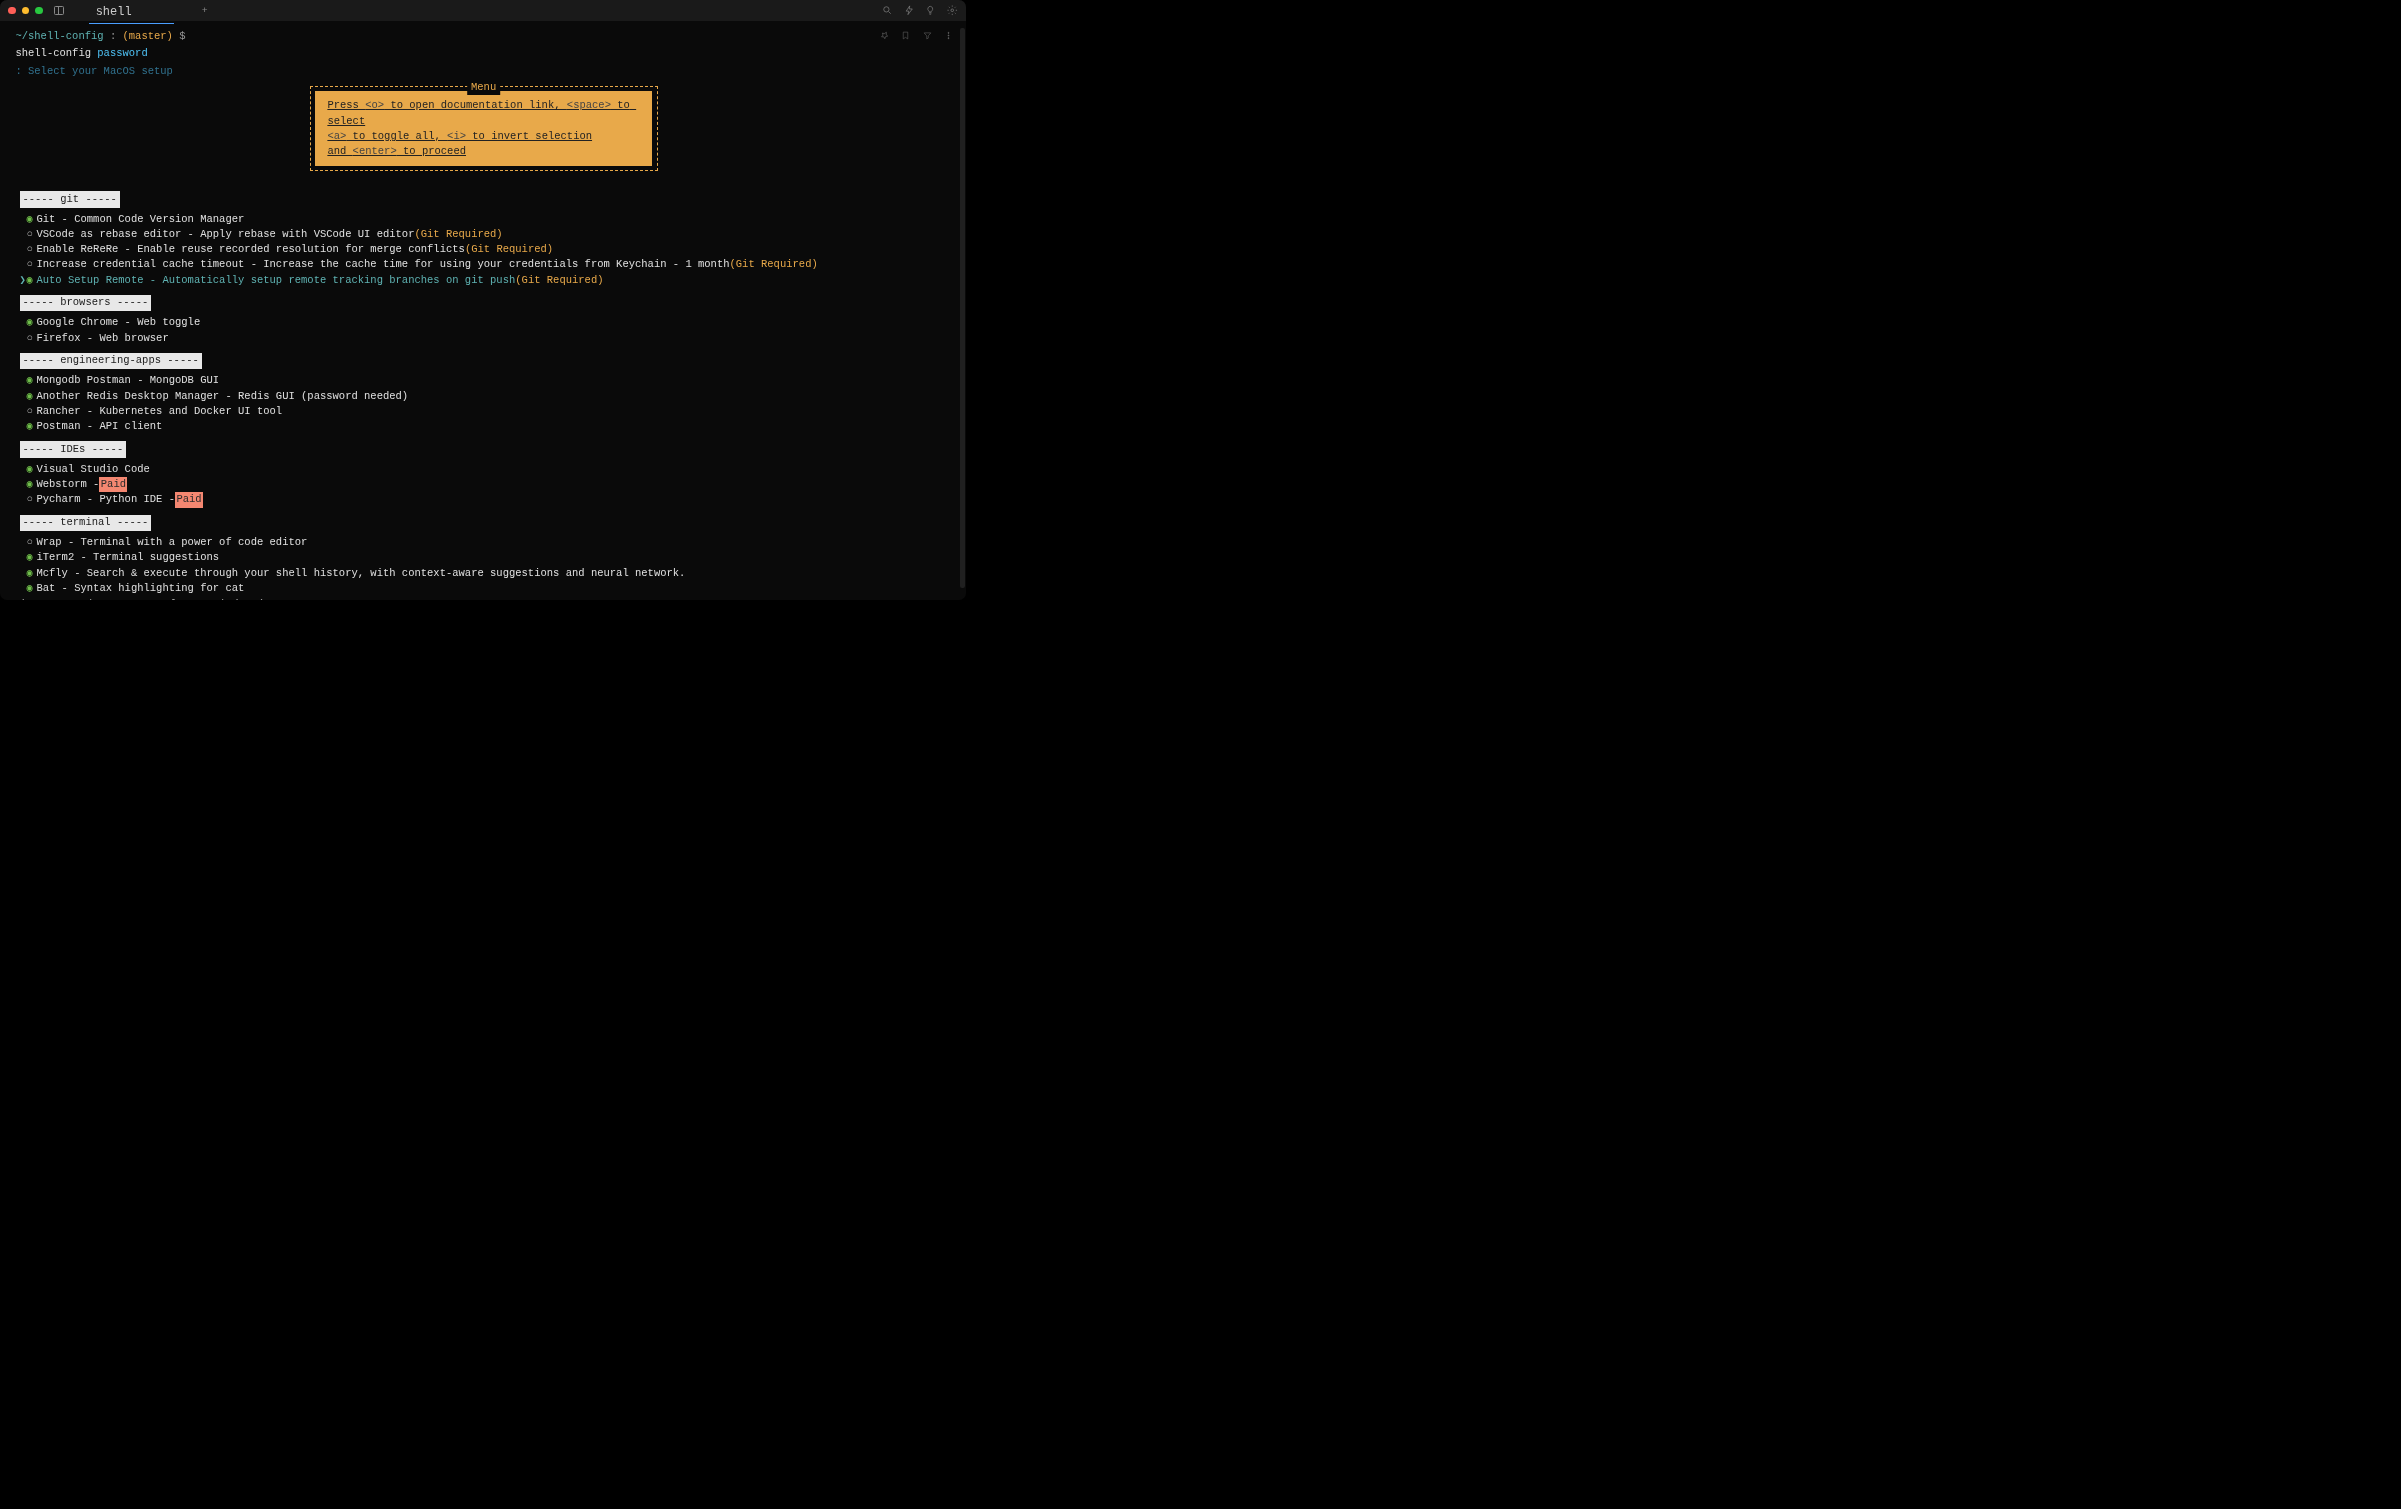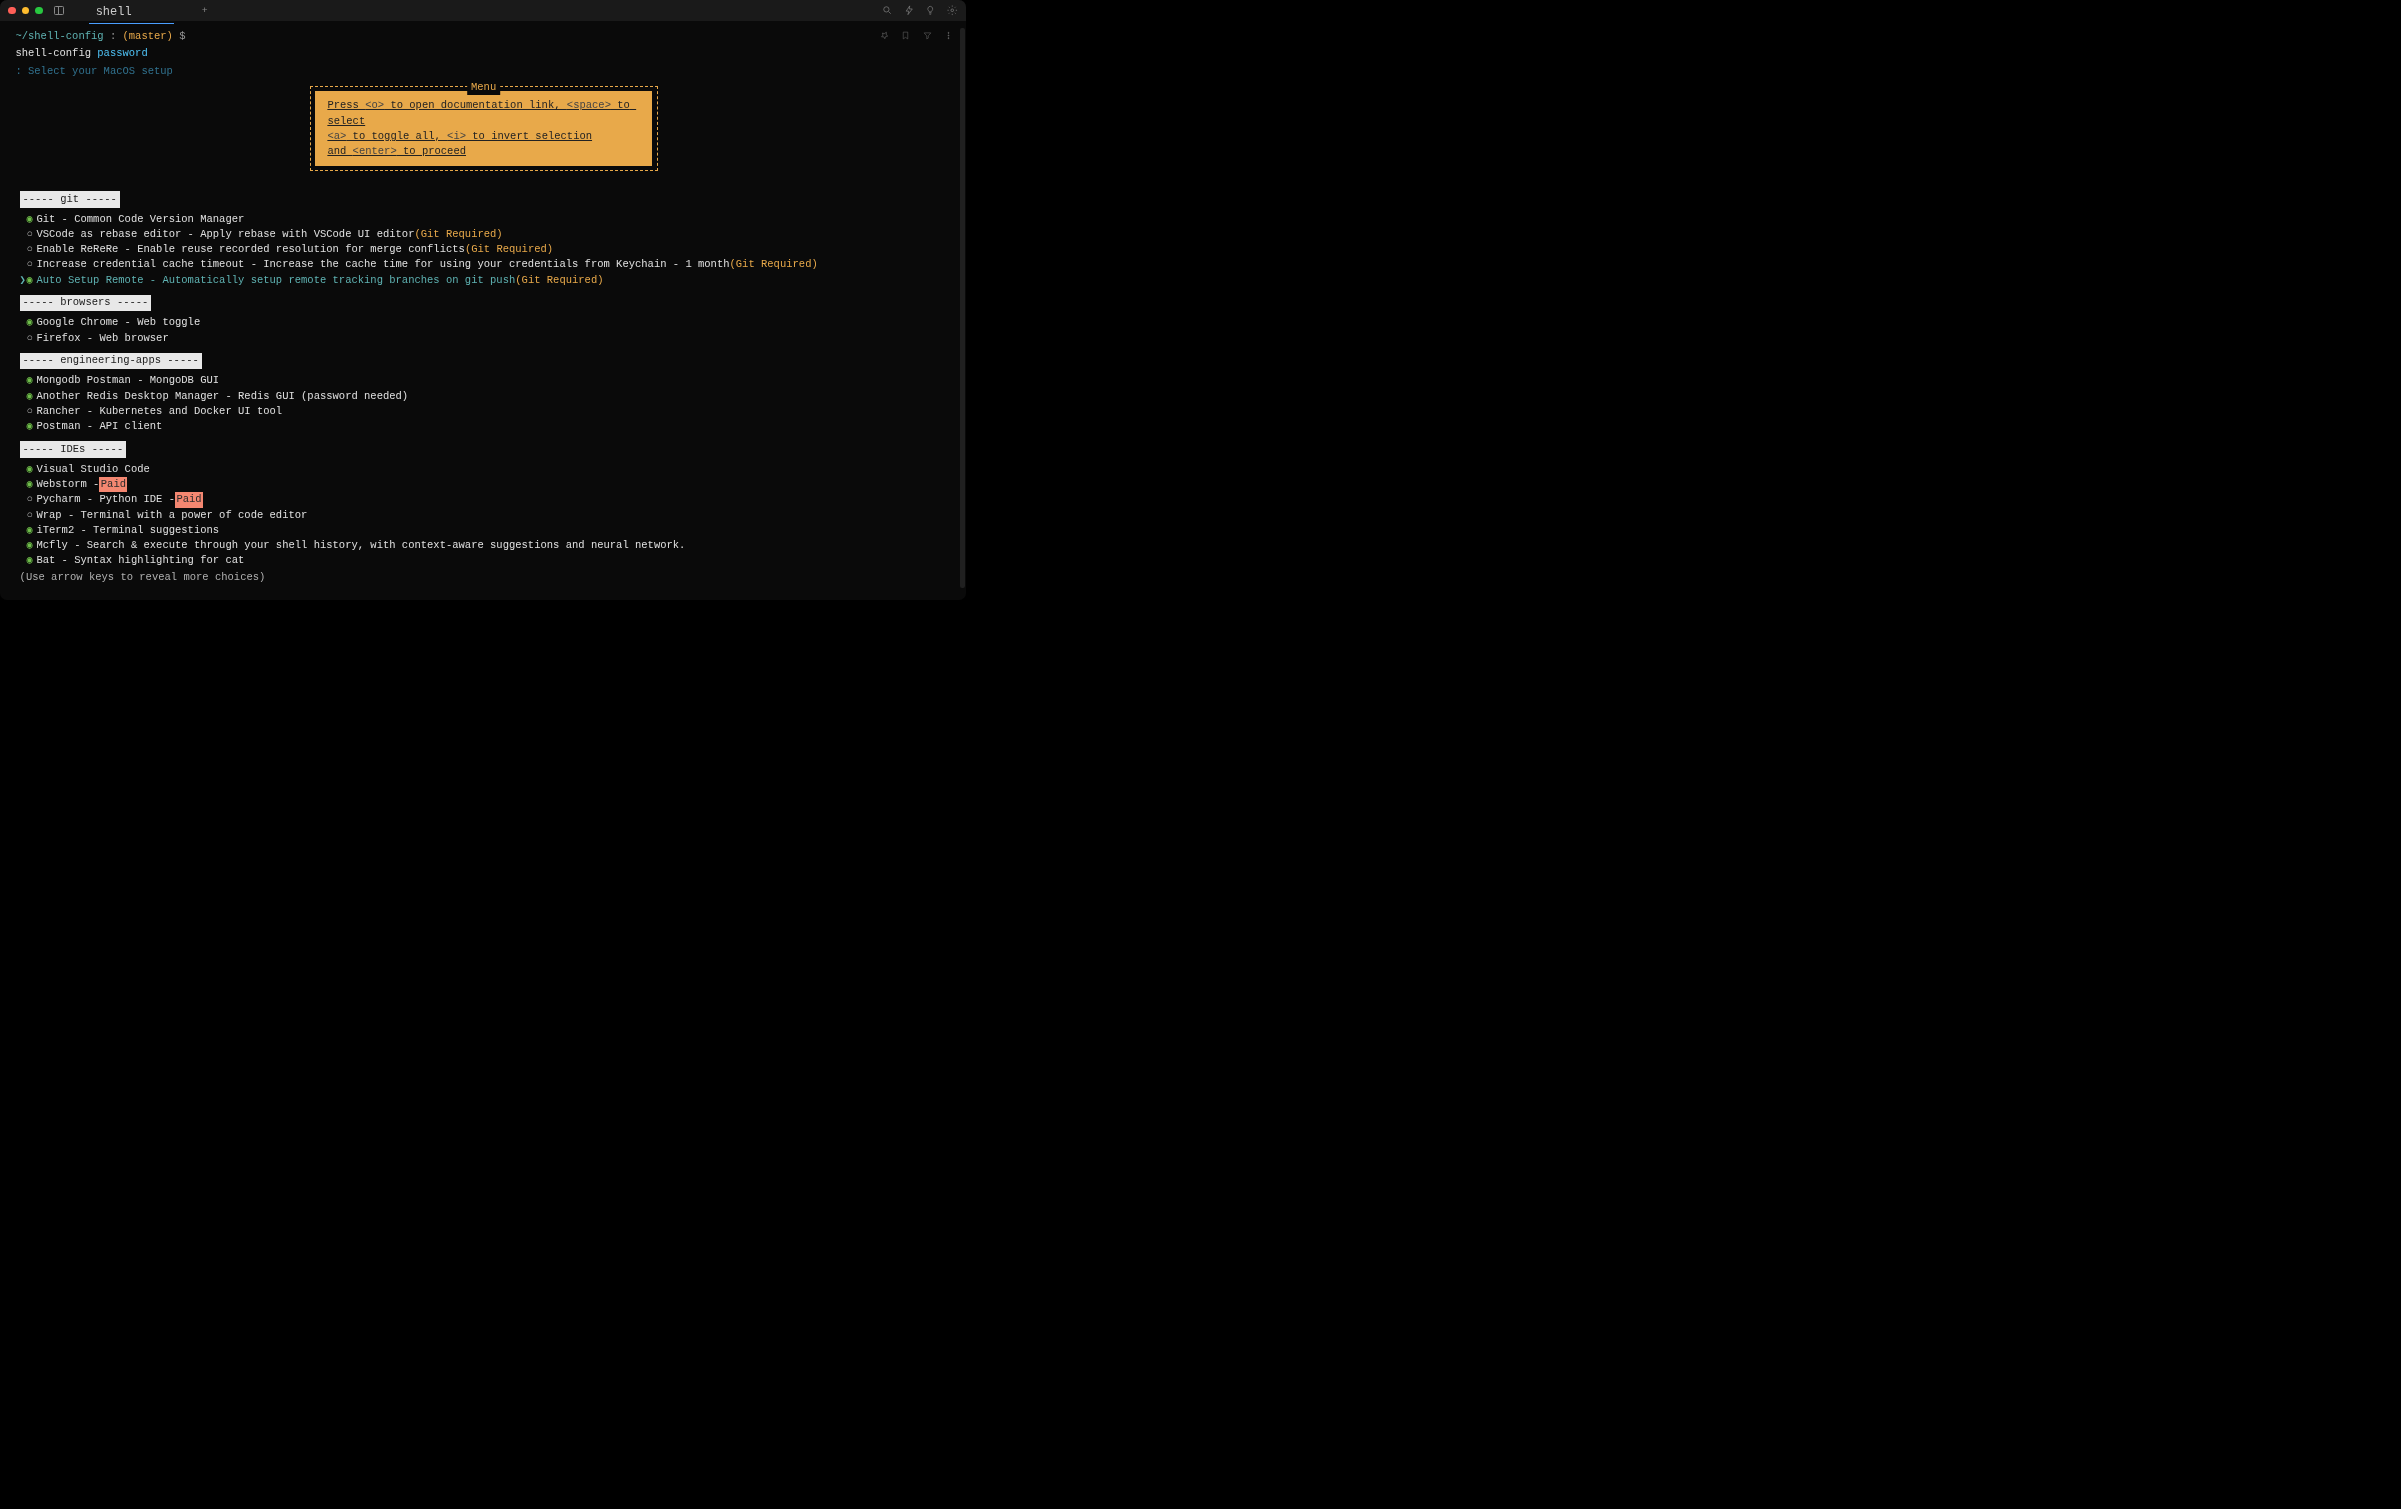--- a/index.html
+++ b/index.html
@@ -327,20 +327,21 @@
           <span class="bullet bullet-selected">◉</span>
           <span class="item-text"> Webstorm - </span>
           <span class="paid-tag">Paid</span>
         </div>
         <div class="item-line">
           <span class="cursor-col"> </span>
           <span class="bullet bullet-unselected">○</span>
           <span class="item-text"> Pycharm - Python IDE - </span>
           <span class="paid-tag">Paid</span>
         </div>
+        <div><span class="section-header"> ----- terminal ----- </span></div>
         <div class="item-line">
           <span class="cursor-col"> </span>
           <span class="bullet bullet-unselected">○</span>
           <span class="item-text"> Wrap - Terminal with a power of code editor</span>
         </div>
         <div class="item-line">
           <span class="cursor-col"> </span>
           <span class="bullet bullet-selected">◉</span>
           <span class="item-text"> iTerm2 - Terminal suggestions</span>
         </div>

